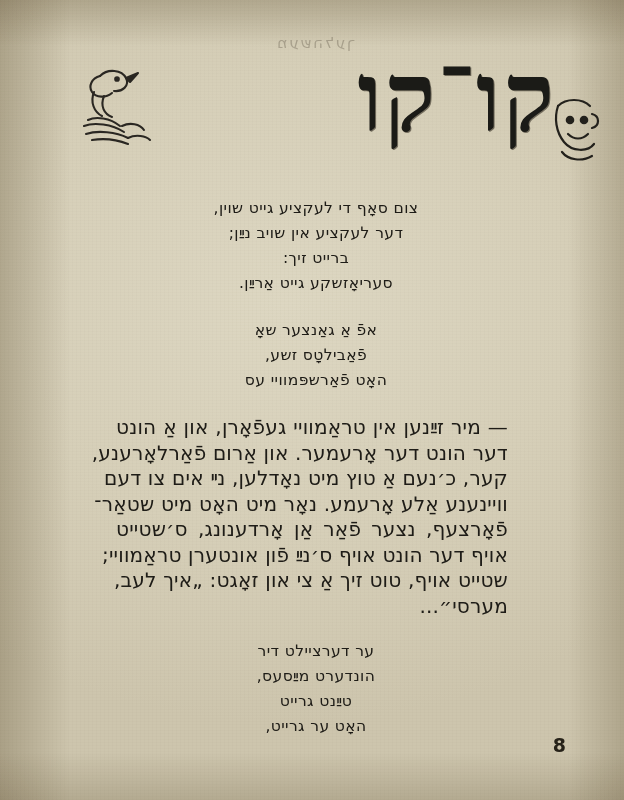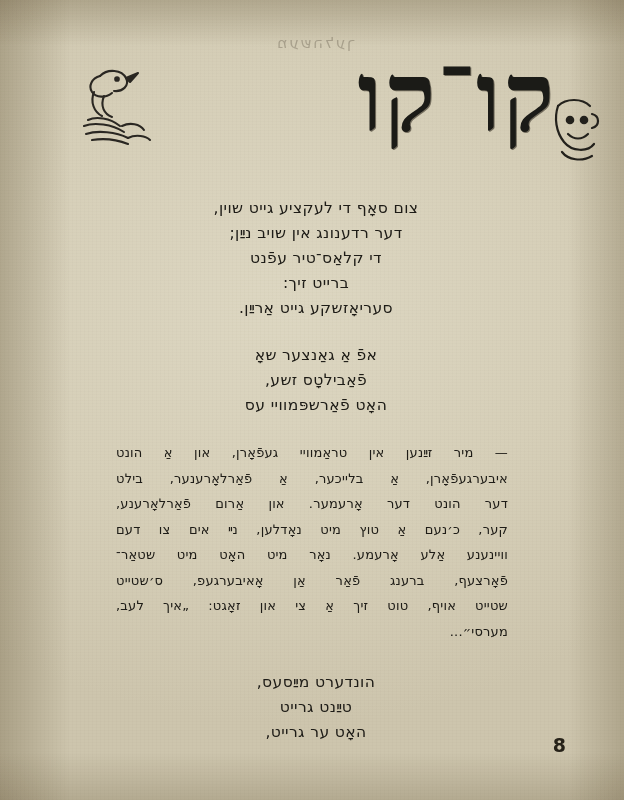--- a/index.html
+++ b/index.html
@@ -131,25 +131,25 @@
     line-height: 25px;
     letter-spacing: 0.4px;
   }
   .stanza .line {
     white-space: nowrap;
     padding-left: 8px;
   }
   .stanza.centered { text-align: center; }
 
   .prose {
-    margin: 6px auto 26px auto;
+    margin: 6px auto 20px auto;
     width: 392px;
     text-align: justify;
     text-align-last: justify;
-    font-size: 13px;
+    font-size: 20px;
     line-height: 25.5px;
     letter-spacing: 0.2px;
   }
   .prose .line {
     display: block;
     white-space: nowrap;
   }
   .prose .line.last {
     text-align: right;
   }
@@ -213,44 +213,44 @@
         <path d="M44 18 C 52 20, 52 30, 44 32"></path>
         <path d="M14 56 C 20 64, 34 66, 44 60"></path>
       </g>
     </svg>
   </div>
 
   <div id="body" class="inky">
 
     <div class="stanza centered">
       <div class="line">צום סאָף די לעקציע גייט שוין,</div>
-      <div class="line">דער רדענונג אין שויב נײַן;</div>
-      <div class="line">די קלאַס־טיר עפֿנט</div>
+      <div class="line">דער לעקציע אין שויב נײַן;</div>
       <div class="line">ברייט זיך:</div>
       <div class="line">סעריאָזשקע גייט אַרײַן.</div>
     </div>
 
     <div class="stanza centered">
       <div class="line">אפֿ אַ גאַנצער שאָ</div>
       <div class="line">פֿאַבילטָס זשע,</div>
       <div class="line">האָט פֿאַרשפּמוויי עס</div>
     </div>
 
     <div class="prose">
       <span class="line">— מיר זײַנען אין טראַמוויי געפֿאָרן, און אַ הונט</span>
-      <span class="line">איבערגעפֿאָרן, אַ בלייכער, אַ פֿאַרלאָרענער, בילט</span>
       <span class="line">דער הונט דער אָרעמער. און אַרום פֿאַרלאָרענע,</span>
       <span class="line">קער, כ׳נעם אַ טוץ מיט נאָדלען, נײ אים צו דעם</span>
       <span class="line">וויינענע אַלע אָרעמע. נאָר מיט האָט מיט שטאַר־</span>
-      <span class="line">פֿאָרצעף, ברענג פֿאַר אַן אָאיבערגעפ, ס׳שטייט</span>
+      <span class="line">פֿאָרצעף, נצער פֿאַר אַן אָרדענונג, ס׳שטייט</span>
+      <span class="line">אויף דער הונט אויף ס׳נײַ פֿון אונטערן טראַמוויי;</span>
       <span class="line">שטייט אויף, טוט זיך אַ צי און זאָגט: „איך לעב,</span>
       <span class="line last">מערסי״...</span>
     </div>
 
     <div class="stanza centered">
+      <div class="line">ער דערציילט דיר</div>
       <div class="line">הונדערט מײַסעס,</div>
       <div class="line">טײַנט גרייט</div>
       <div class="line">האָט ער גרייט,</div>
     </div>
 
   </div>
 
   <div class="page-number">8</div>
 
 </div>

